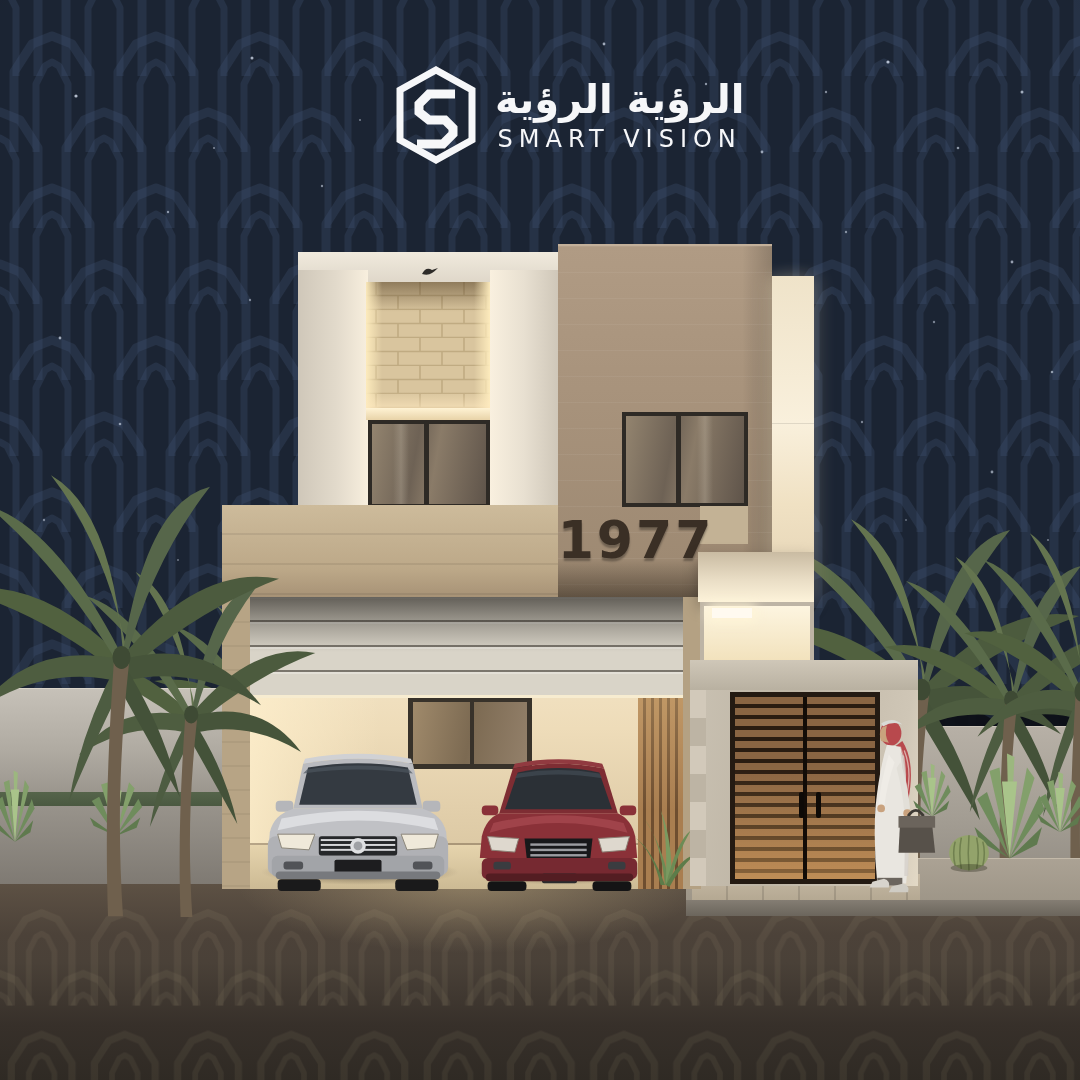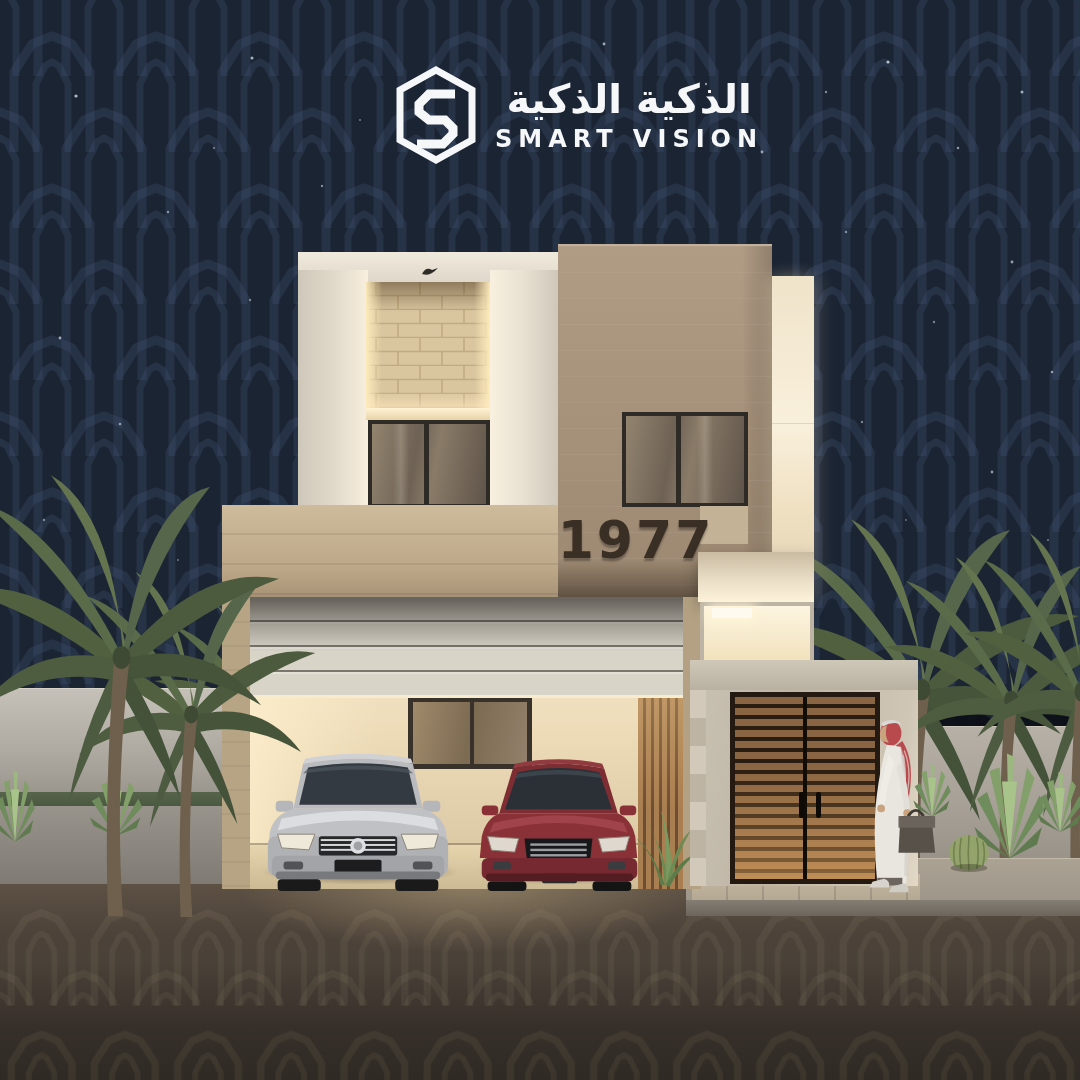--- a/index.html
+++ b/index.html
@@ -5,21 +5,21 @@
   html,body{margin:0;padding:0;background:#10151f;}
   #canvas{position:relative;width:1080px;height:1080px;overflow:hidden;
           font-family:"DejaVu Sans",sans-serif;background:var(--sky_navy,#1b2433);}
   .abs{position:absolute;}
   svg{display:block;}
 
   
   #logo{left:393px;top:66px;display:flex;gap:16px;align-items:center;color:#f6f7f9;}
   #logo-text{display:flex;flex-direction:column;align-items:center;}
   #logo-ar{font-size:40px;font-weight:bold;line-height:1.05;direction:rtl;}
-  #logo-en{font-size:24px;font-weight:700;letter-spacing:6px;margin-top:5px;white-space:nowrap;}
+  #logo-en{font-size:24px;font-weight:400;letter-spacing:6px;margin-top:5px;white-space:nowrap;}
 
   
   #sky{left:0;top:0;}
   #sky-vignette{left:0;top:0;width:1080px;height:1080px;pointer-events:none;
     background:radial-gradient(120% 90% at 50% 35%, transparent 55%, rgba(5,8,14,.38) 100%);}
 
   
   #fence-left{left:0;top:688px;width:232px;height:118px;
     background:linear-gradient(180deg,#c6c1b8 0%,#aeA9a0 55%,#948f87 100%);border-top:1px solid #d8d3c9;}
   #grass-left{left:0;top:792px;width:232px;height:20px;background:linear-gradient(180deg,#55644a,#46543d);}
@@ -236,21 +236,21 @@
          L1080,800 L0,800 Z" fill="#0d1017" opacity=".95"></path>
   </svg>
   <div id="sky-vignette" class="abs"></div>
 
   <div id="logo" class="abs">
     <svg width="86" height="98" viewBox="0 0 86 98">
       <polygon points="43,4 79,24 79,74 43,94 7,74 7,24" fill="none" stroke="#f6f7f9" stroke-width="7"></polygon>
       <path d="M62,28 H36 L26,38 V46 L36,54 H52 L60,62 V68 L50,78 H24" fill="none" stroke="#f6f7f9" stroke-width="9" stroke-linejoin="miter"></path>
     </svg>
     <div id="logo-text">
-      <div id="logo-ar">الذكية الذكية</div>
+      <div id="logo-ar">الرؤية الرؤية</div>
       <div id="logo-en">SMART VISION</div>
     </div>
   </div>
 
   <svg class="abs" style="left:150px;top:596px;width:230px;height:300px" viewBox="0 0 220 240" preserveAspectRatio="none">
       <use href="#palm"></use>
     </svg>
 
   <div id="fence-left" class="abs"></div>
   <div id="grass-left" class="abs"></div>

